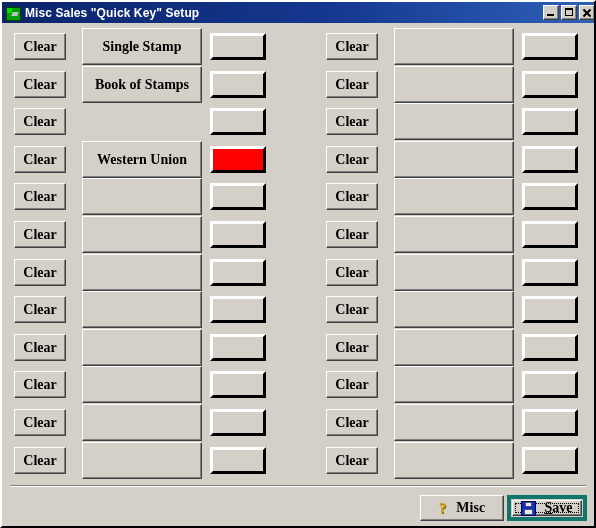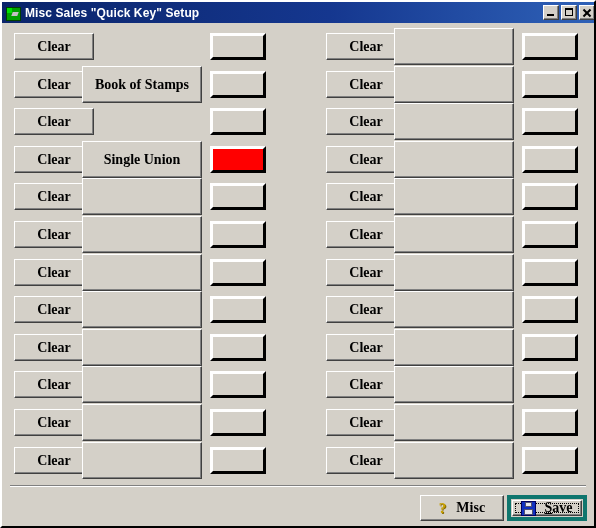--- a/index.html
+++ b/index.html
@@ -161,21 +161,21 @@
     left: 0; top: 0; right: 0; bottom: 0;
     border-right: 1px solid #808080;
     border-bottom: 1px solid #808080;
     pointer-events: none;
   }
 
   .clear-btn {
     position: absolute;
     left: 0;
     top: 5px;
-    width: 80px;
+    width: 52px;
     height: 27px;
     font-size: 14px;
     font-weight: bold;
     line-height: 25px;
   }
 
   .label-btn {
     position: absolute;
     left: 68px;
     top: 0px;
@@ -361,34 +361,35 @@
         </button>
     </div>
   </div>
 
   <div class="client">
 
     <div class="grid-panel" id="grid-panel">
         <div class="col-group left">
           <div class="row" style="top: 5px;">
             <button class="w95btn clear-btn">Clear</button>
+            <button class="w95btn label-btn">Single Stamp</button>
             <button class="swatch" style="background: rgb(212, 208, 200);"></button>
           </div>
           <div class="row" style="top: 42.6px;">
             <button class="w95btn clear-btn">Clear</button>
             <button class="w95btn label-btn">Book of Stamps</button>
             <button class="swatch" style="background: rgb(212, 208, 200);"></button>
           </div>
           <div class="row" style="top: 80.2px;">
             <button class="w95btn clear-btn">Clear</button>
             <button class="swatch" style="background: rgb(212, 208, 200);"></button>
           </div>
           <div class="row" style="top: 117.8px;">
             <button class="w95btn clear-btn">Clear</button>
-            <button class="w95btn label-btn">Single Union</button>
+            <button class="w95btn label-btn">Western Union</button>
             <button class="swatch" style="background: rgb(255, 0, 0);"></button>
           </div>
           <div class="row" style="top: 155.4px;">
             <button class="w95btn clear-btn">Clear</button>
             <button class="w95btn label-btn"></button>
             <button class="swatch" style="background: rgb(212, 208, 200);"></button>
           </div>
           <div class="row" style="top: 193px;">
             <button class="w95btn clear-btn">Clear</button>
             <button class="w95btn label-btn"></button>

